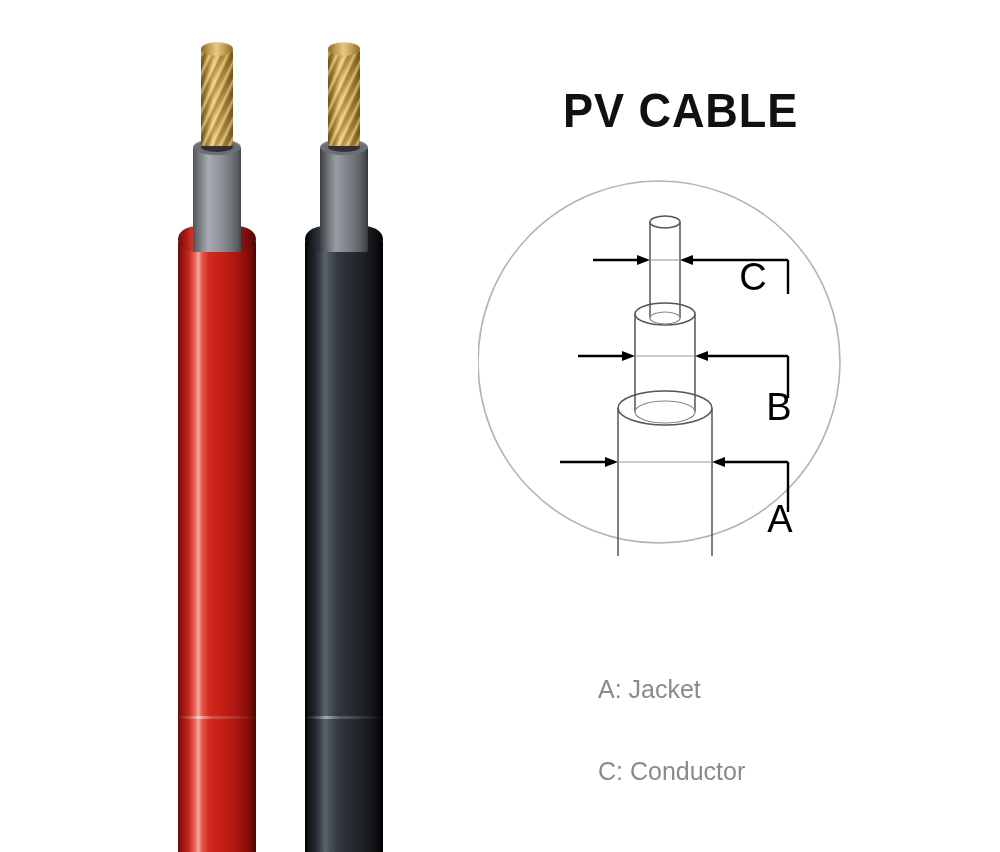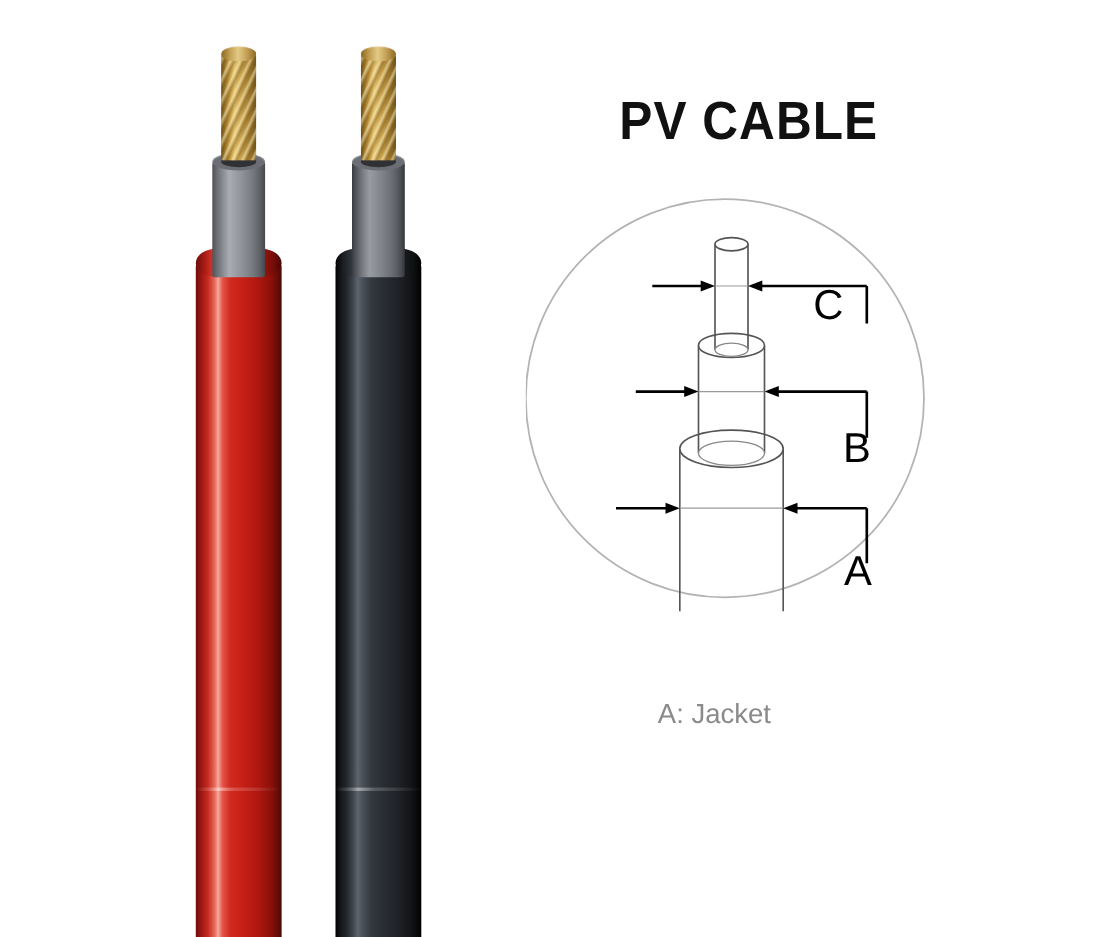--- a/index.html
+++ b/index.html
@@ -209,20 +209,21 @@
     left: 598px;
     top: 628px;
     width: 320px;
   }
   .legend-row {
     font-size: 25px;
     color: #8a8a8a;
     line-height: 42px;
     white-space: nowrap;
     font-family: "Liberation Sans", sans-serif;
+    margin-top: 40px;
   }
 </style>
 </head>
 <body>
 
 <div class="stage">
 
   <div class="photo-area">
 
     <div class="cable" style="left:178px; width:78px; height:852px;">
@@ -298,15 +299,16 @@
       <polygon points="140,286 127,281 127,291" fill="#000000"></polygon>
       <polyline points="310,286 310,336" fill="none" stroke="#000000" stroke-width="2.4"></polyline>
       <line x1="310" y1="286" x2="238" y2="286" stroke="#000000" stroke-width="2.4"></line>
       <polygon points="234,286 247,281 247,291" fill="#000000"></polygon>
       <text x="302" y="356" font-family="Liberation Sans, sans-serif" font-size="38" fill="#000000" text-anchor="middle">A</text>
     </svg>
   </div>
 
   <div class="legend">
     <div class="legend-row">A: Jacket</div>
+    <div class="legend-row">C: Conductor</div>
   </div>
 
 </div>
 
 </body></html>

